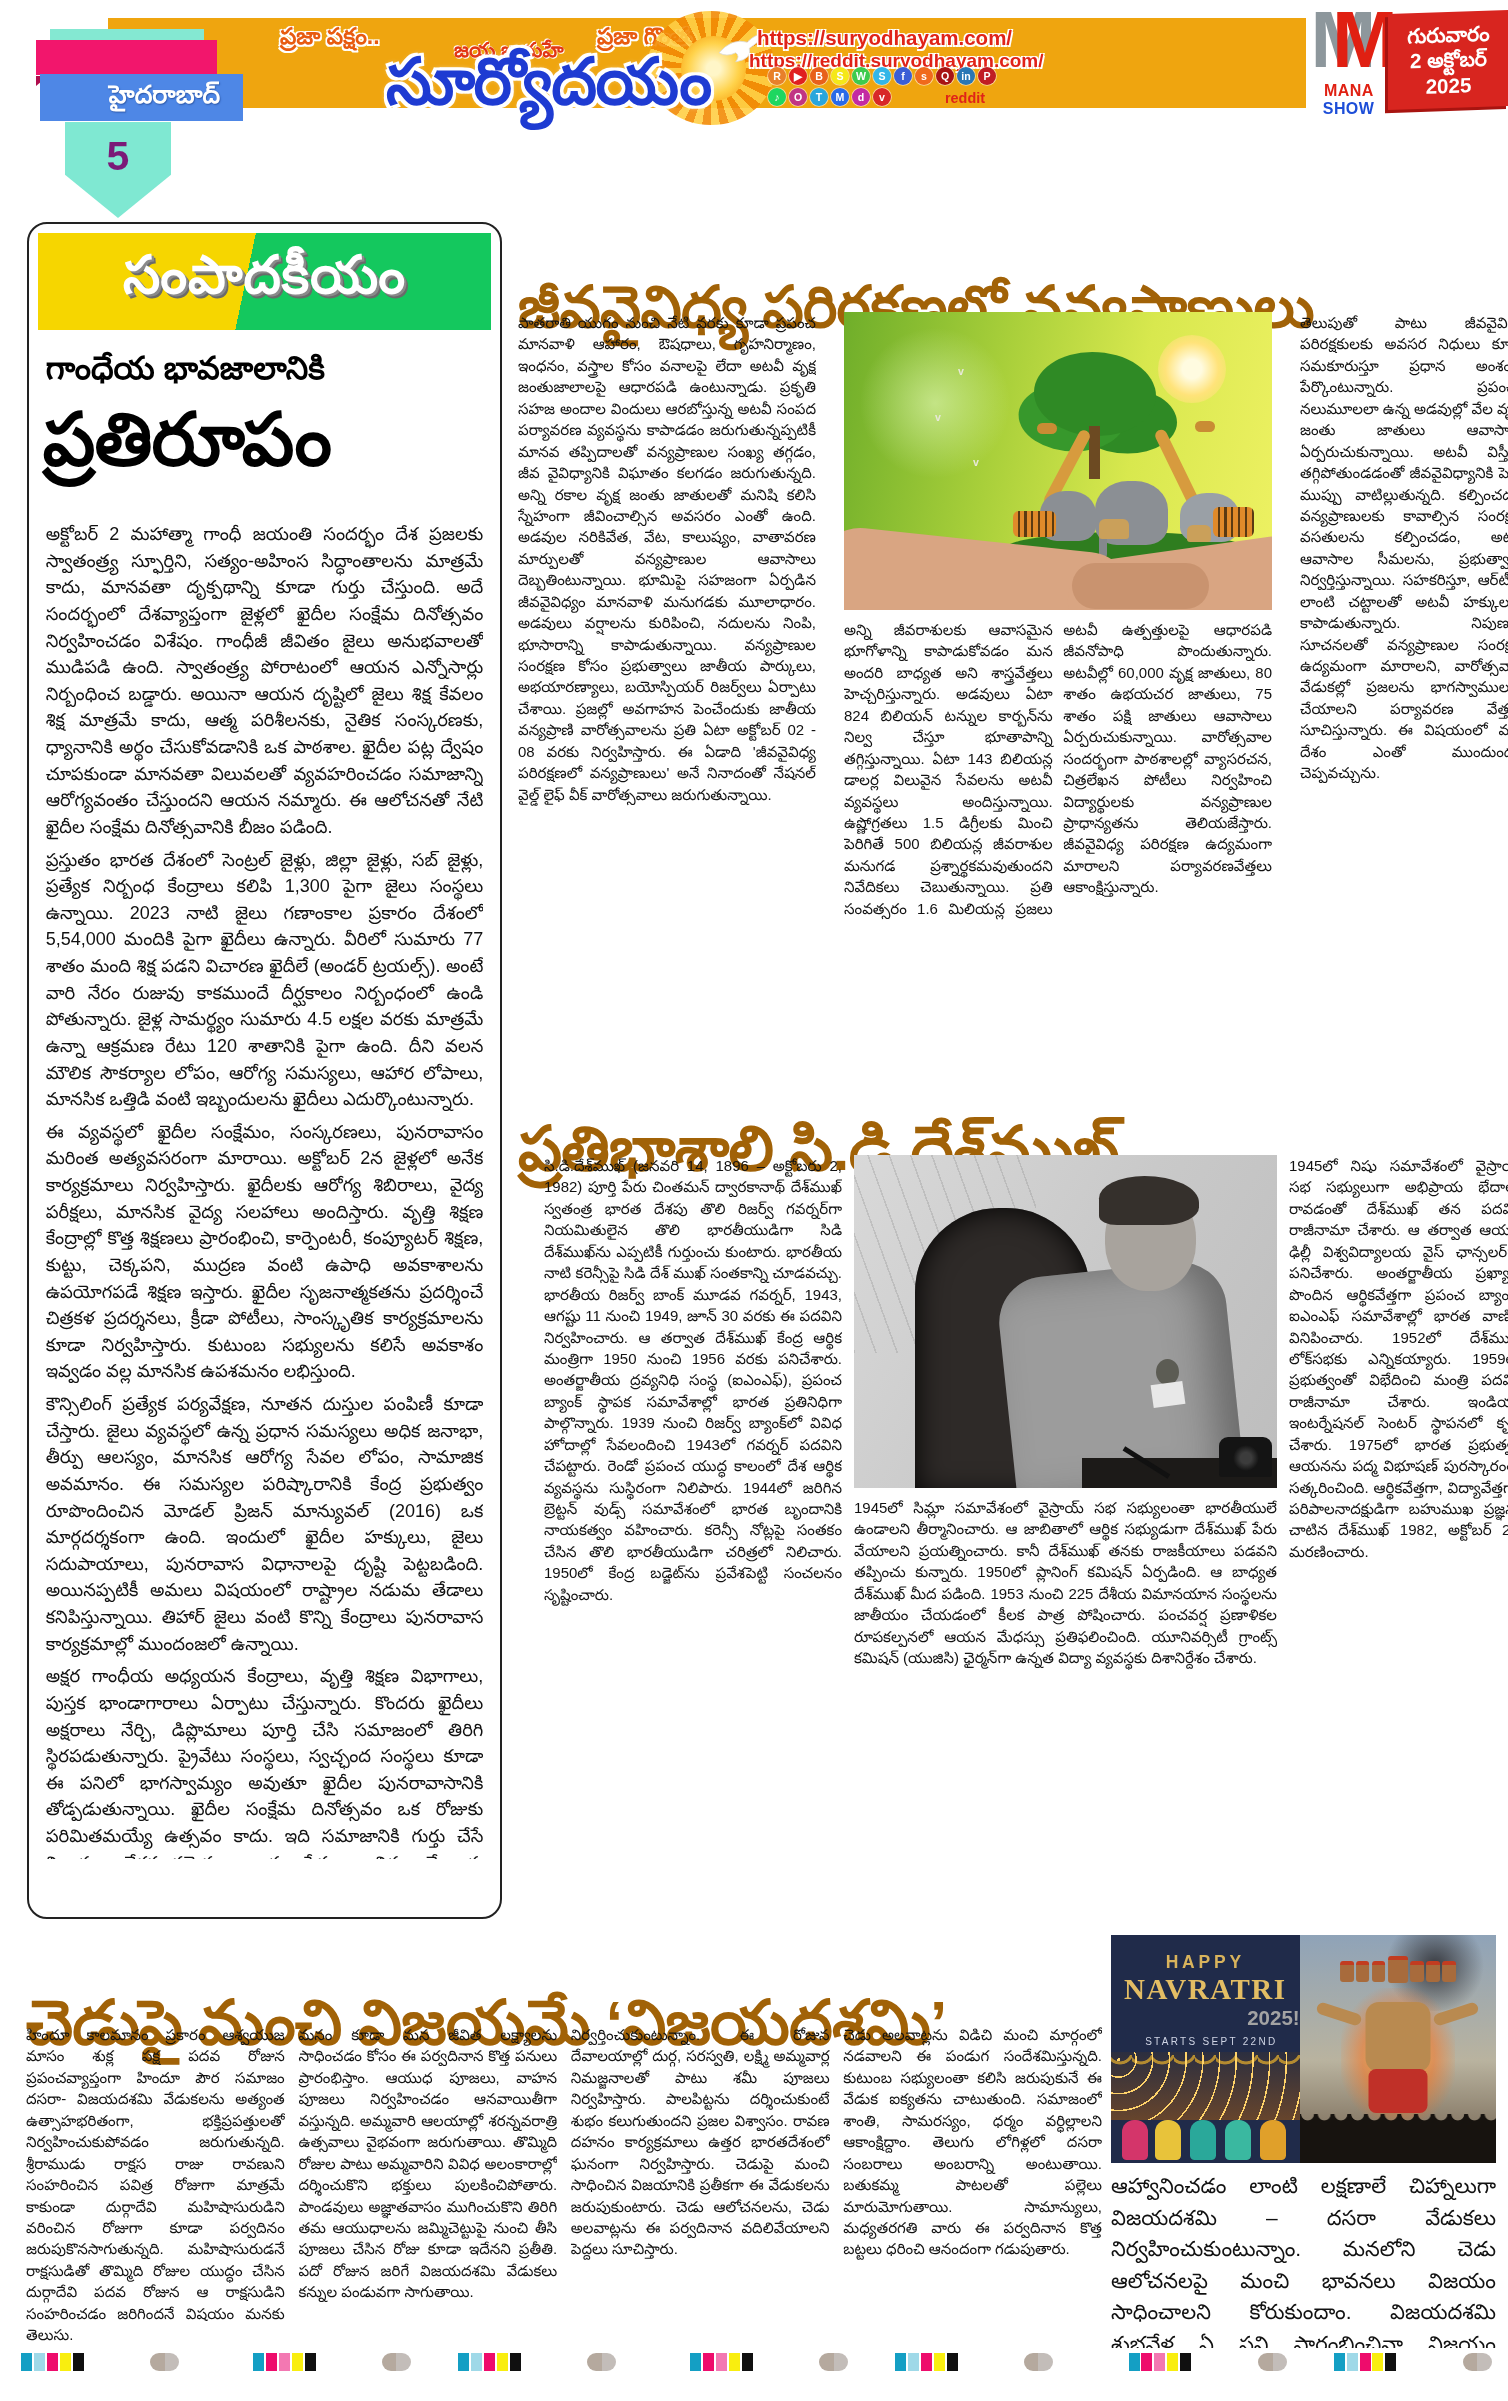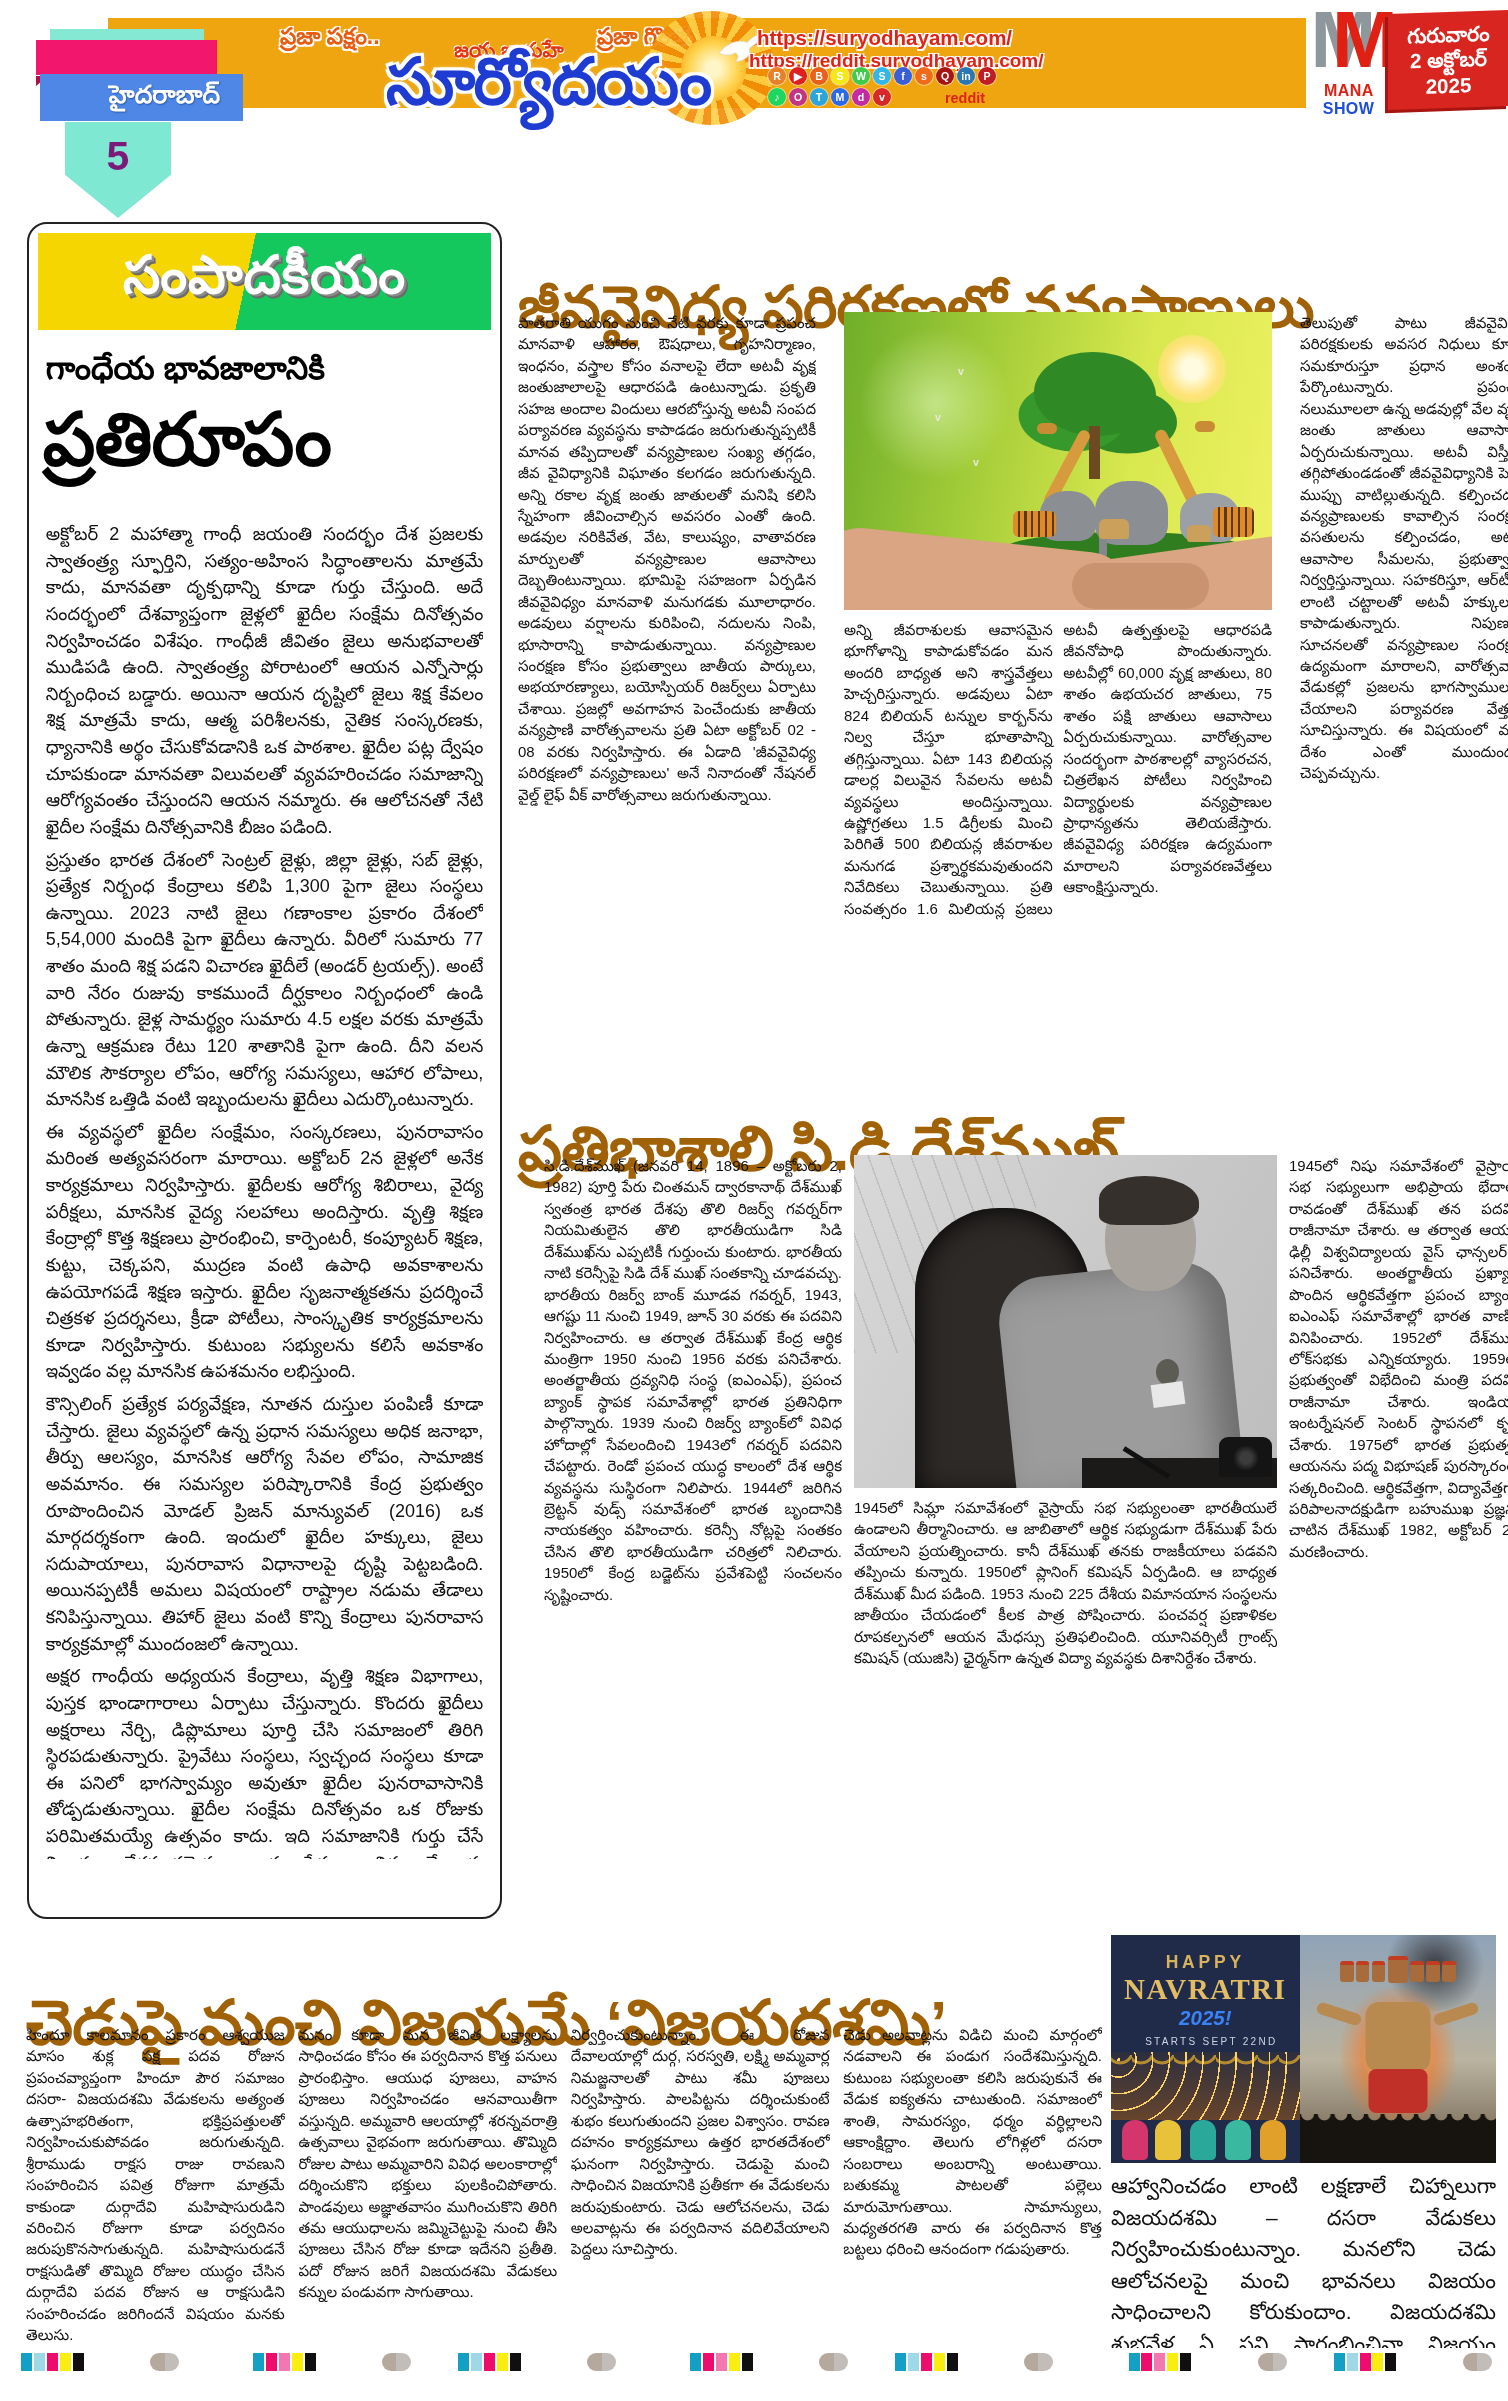--- a/index.html
+++ b/index.html
@@ -125,21 +125,21 @@
                   background:radial-gradient(circle,#3c3c3c 30%,#141414 70%);}
   
   .a3-cols{position:absolute;left:26px;top:2024px;width:1076px;height:321px;display:grid;
            grid-template-columns:repeat(4,1fr);gap:13.7px;}
   .poster{position:absolute;left:1111px;top:1935px;width:385px;height:228px;display:flex;overflow:hidden;
           background:#1d2742;}
   .poster-left{position:relative;width:49%;height:100%;background:#202b4a;overflow:hidden;}
   .p-title1{margin:16.7px 0 0;text-align:center;color:#d8b35c;font-size:17.5px;letter-spacing:3.8px;font-weight:bold;}
   .p-title2{text-align:center;color:#e3bd64;font-size:29px;letter-spacing:1.5px;font-weight:bold;
             font-family:"Liberation Serif",serif;}
-  .p-title3{text-align:center;color:#3b82f6;font-size:20.5px;font-weight:bold;font-style:italic;}
+  .p-title3{text-align:right;color:#a3a3a3;font-size:20.5px;font-weight:bold;}
   .p-sub{margin-top:6px;text-align:center;color:#cfd4e4;font-size:10px;letter-spacing:2.3px;padding-left:12px;}
   .p-lights{position:absolute;left:0;bottom:43px;width:100%;height:68px;
             background:repeating-radial-gradient(circle at 7.6px 7.6px,#ffd36a 0 1.5px,transparent 1.5px 16.7px),
             linear-gradient(180deg,rgba(90,60,20,.2),rgba(160,90,20,.55));}
   .p-garland{position:absolute;left:0;bottom:88px;width:100%;height:20px;
              background:radial-gradient(circle at 9px -4.6px,transparent 10.6px,#caa23a 11.4px 13.7px,transparent 14.4px);
              background-size:21px 20px;}
   .dancer{position:absolute;bottom:3px;width:26px;height:40px;border-radius:12px 12px 4.6px 4.6px;}
   .poster-right{position:relative;width:51%;height:100%;overflow:hidden;
             background:linear-gradient(180deg,#8fa3b8 0%,#b9b39f 55%,#6b5a48 100%);}

